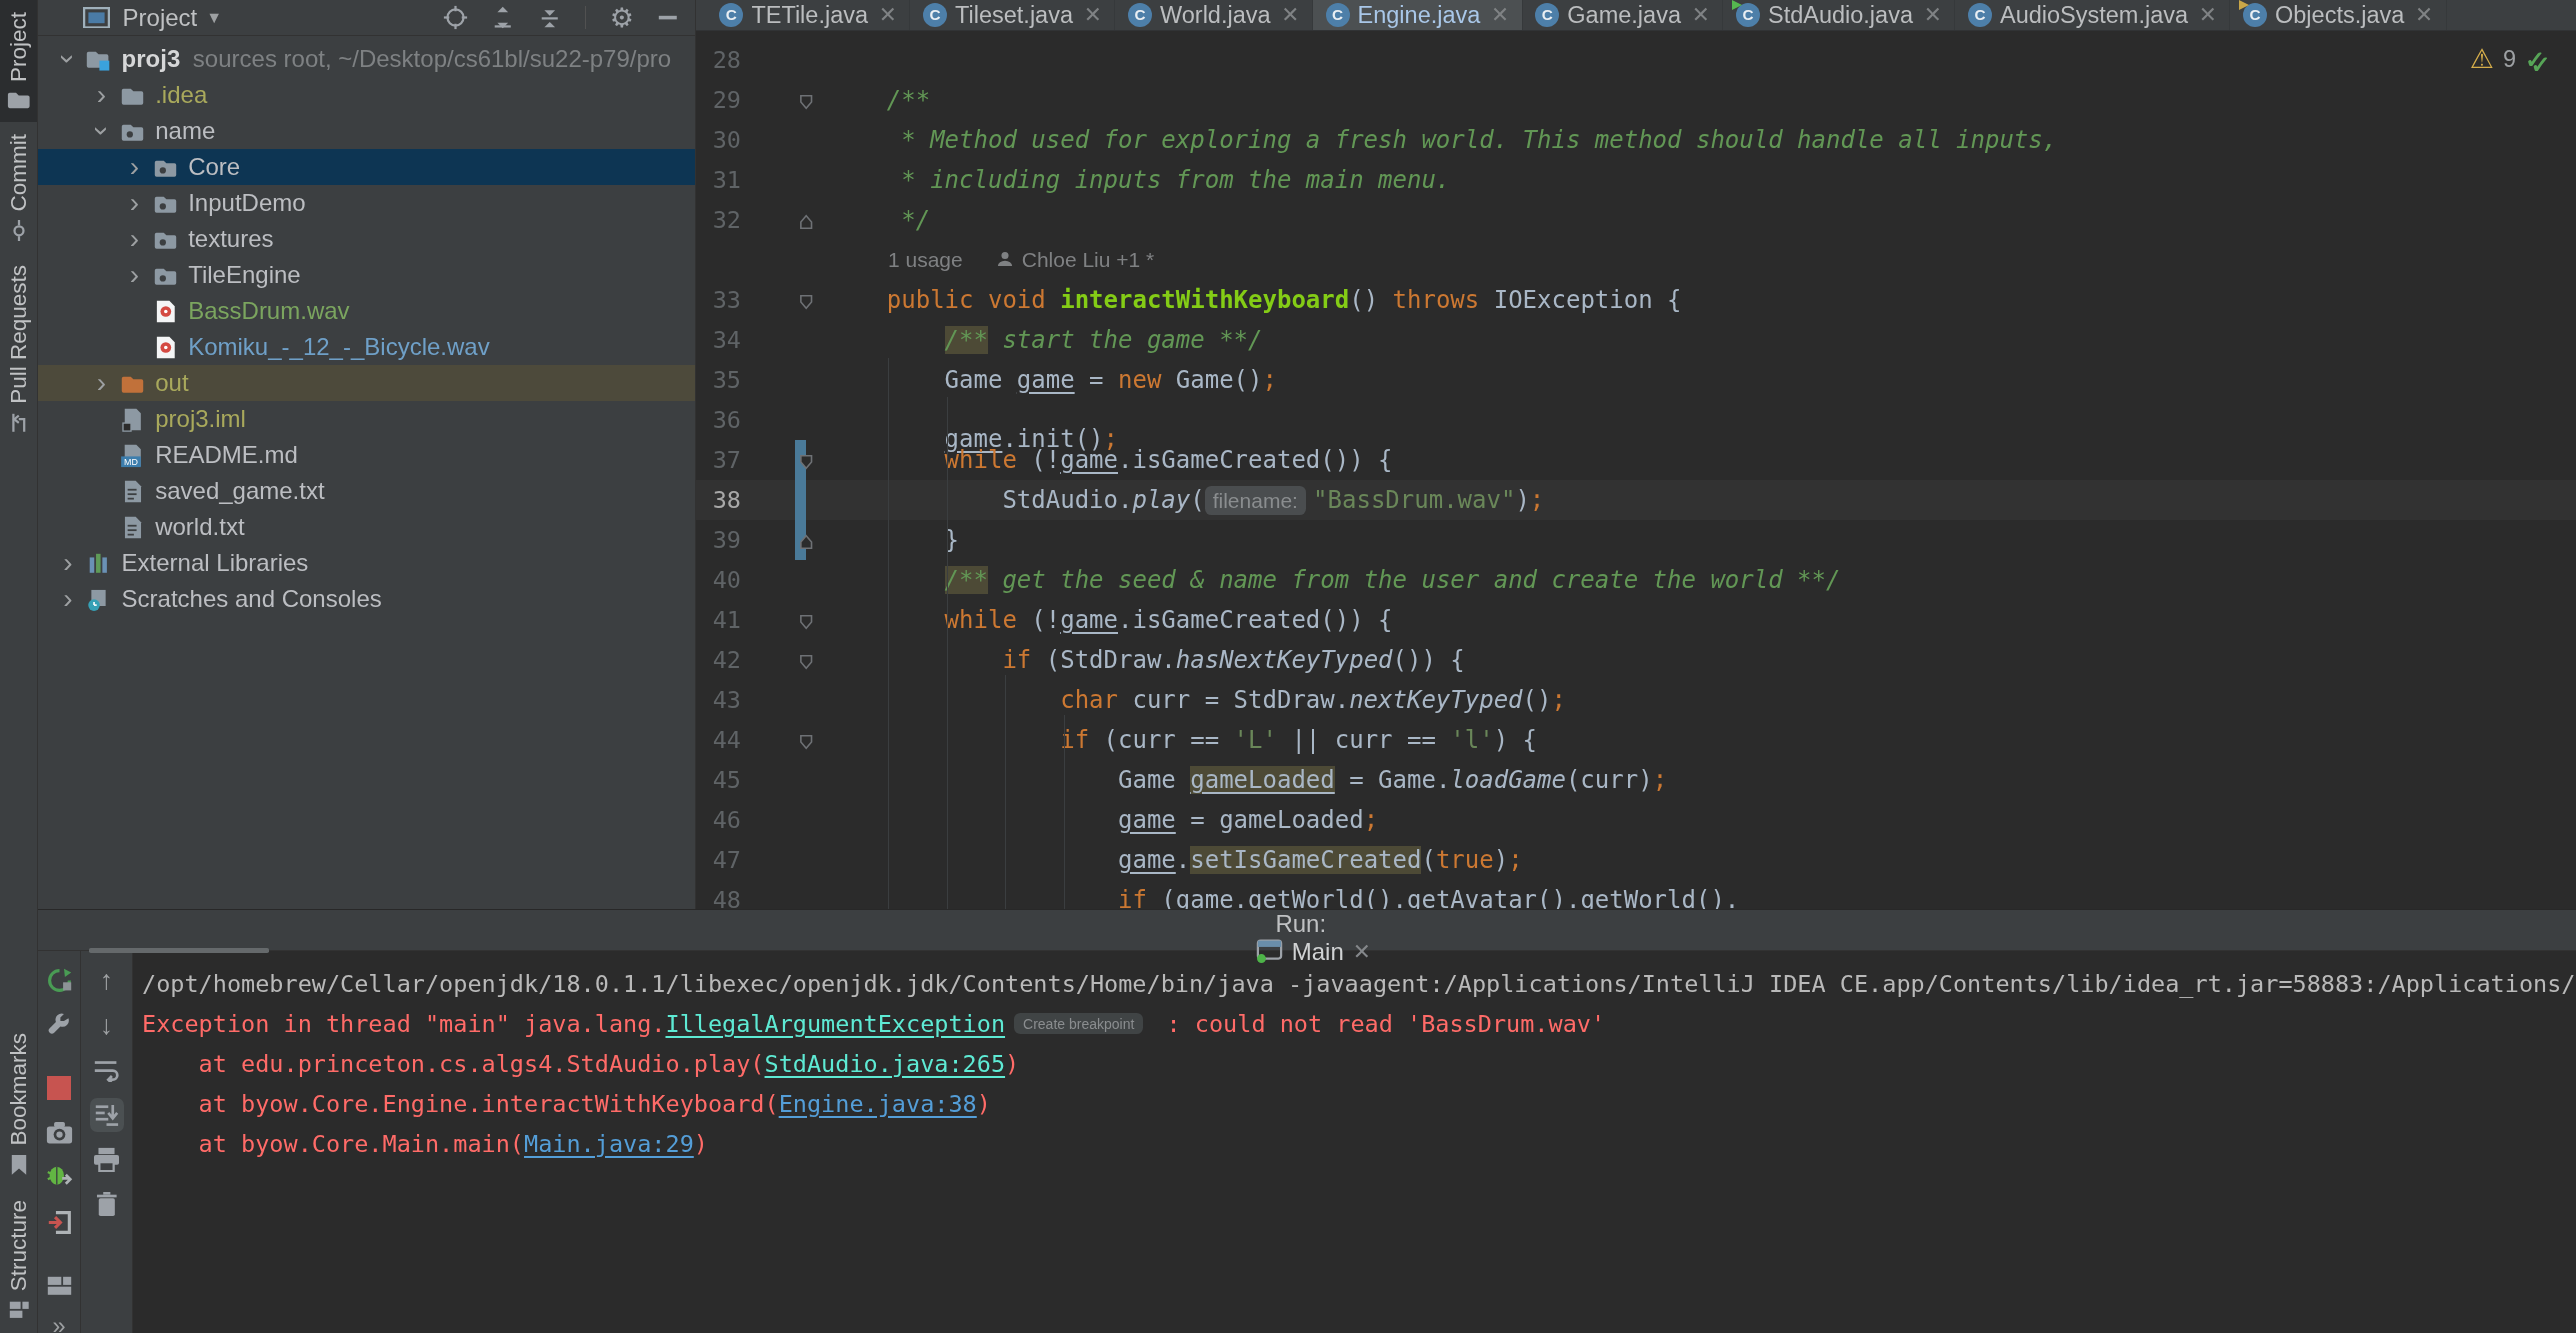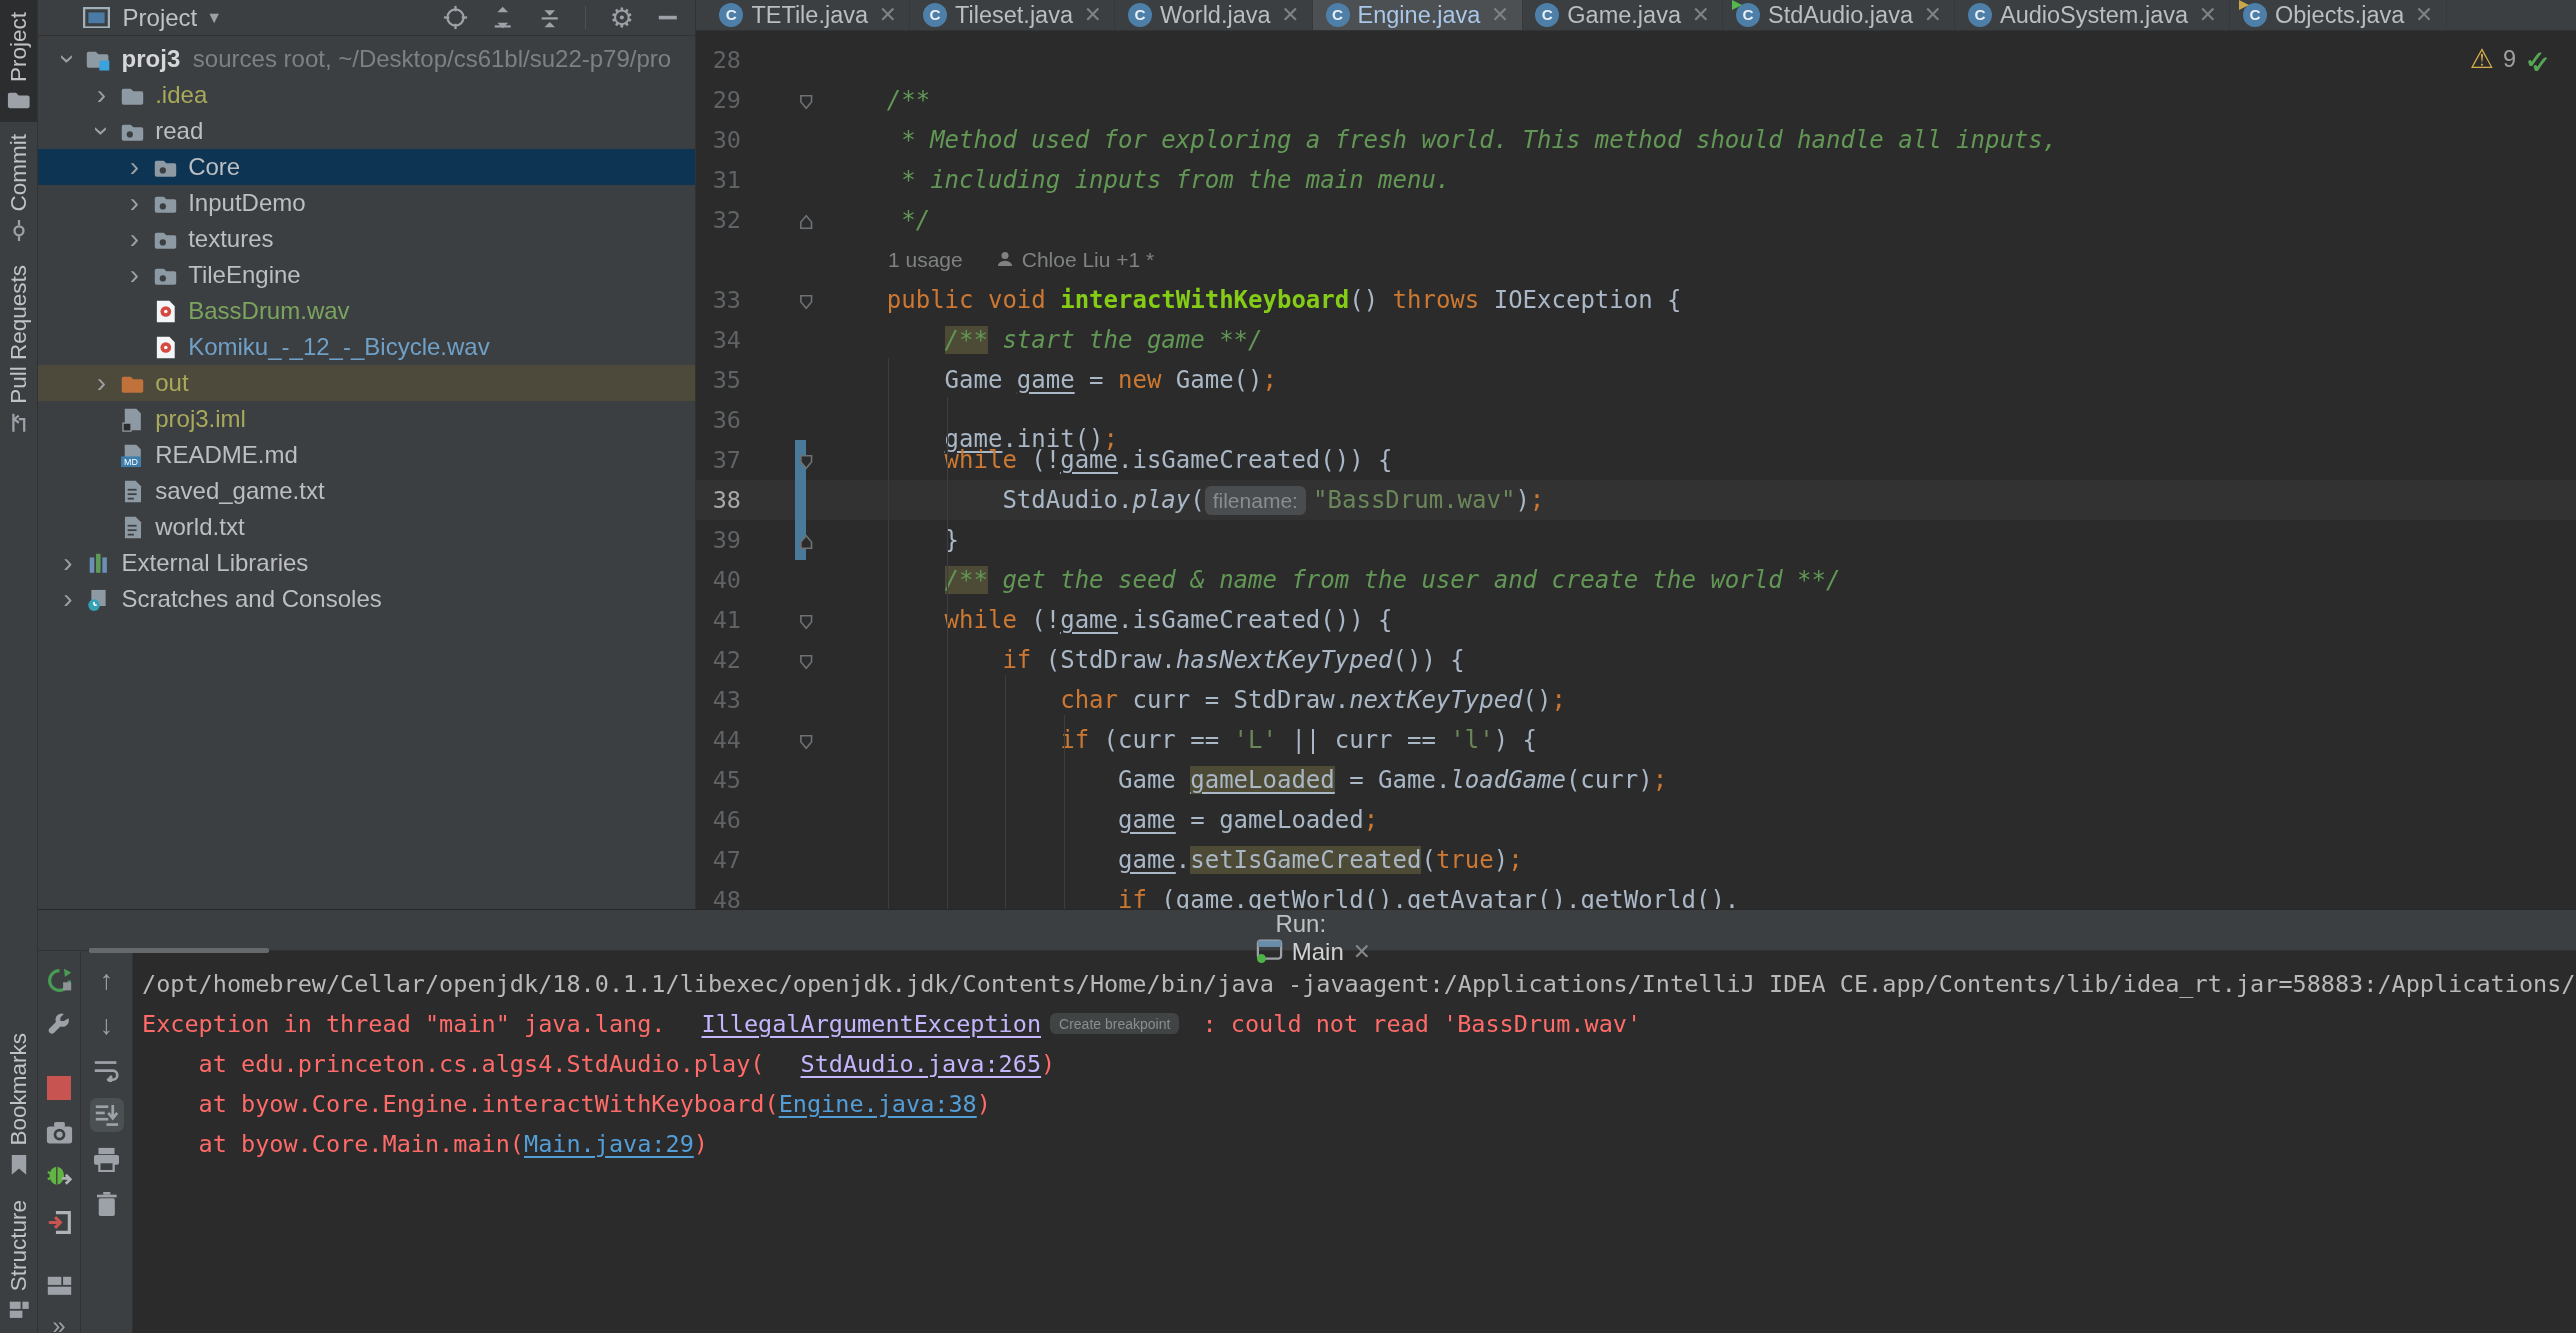--- a/index.html
+++ b/index.html
@@ -126,21 +126,21 @@
   .rb-icon.active-bg { background:#4b5052; border-radius:7.2px; }
   .rb-divider { width:23.5px; height:0.9px; background:#565a5c; margin:3.6px 0; }
   .rb-arrow { font-size:27px; color:#9da0a2; }
   .rb-more { font-size:23.5px; color:#9da0a2; margin-top:auto; margin-bottom:9px; }
 
   #console { flex:1; background:#2b2b2b; padding:12.6px 0 0 9px; overflow:hidden;
              font-family:"DejaVu Sans Mono", monospace; font-size:23.5px; }
   .console-line { height:40px; white-space:pre; display:flex; align-items:center; }
   .cs-out { color:#b9b9b9; }
   .cs-err { color:#ff6b68; }
-  .cs-link-gray { color:#c4b5fd; text-decoration:underline; text-underline-offset:3.6px; cursor:pointer;margin-left:36px; }
+  .cs-link-gray { color:#5eead4; text-decoration:underline; text-underline-offset:3.6px; cursor:pointer; }
   .cs-link-blue { color:#549ed8; text-decoration:underline; text-underline-offset:3.6px; cursor:pointer; }
   .cs-pill { font-family:"Liberation Sans", sans-serif; font-size:14px; color:#8a8d8f;
              background:#404445; border-radius:6.3px; padding:2.7px 9px; margin:0 9px; }
 </style>
 </head>
 <body>
 
 <div id="app">
   <div id="stripe">
     <div class="stripe-group-top">
@@ -262,21 +262,21 @@
           <span class="tree-label c-excluded">.idea</span>
         </div>
         <div class="tree-row" style="padding-left: 48px;">
           <span class="tree-chevron down">›</span>
           <span class="tree-icon">
             <svg width="25" height="21.6" viewBox="0 0 28 24">
               <path d="M2 6 q0-2 2-2 h8 l3 3 h9 q2 0 2 2 v11 q0 2 -2 2 H4 q-2 0 -2-2 z" fill="#8d99a3"></path>
               <circle cx="11" cy="15" r="3.5" fill="#3c3f41"></circle>
             </svg>
           </span>
-          <span class="tree-label">read</span>
+          <span class="tree-label">name</span>
         </div>
         <div class="tree-row selected" style="padding-left: 81px;">
           <span class="tree-chevron">›</span>
           <span class="tree-icon">
             <svg width="25" height="21.6" viewBox="0 0 28 24">
               <path d="M2 6 q0-2 2-2 h8 l3 3 h9 q2 0 2 2 v11 q0 2 -2 2 H4 q-2 0 -2-2 z" fill="#8d99a3"></path>
               <circle cx="11" cy="15" r="3.5" fill="#3c3f41"></circle>
             </svg>
           </span>
           <span class="tree-label">Core</span>

